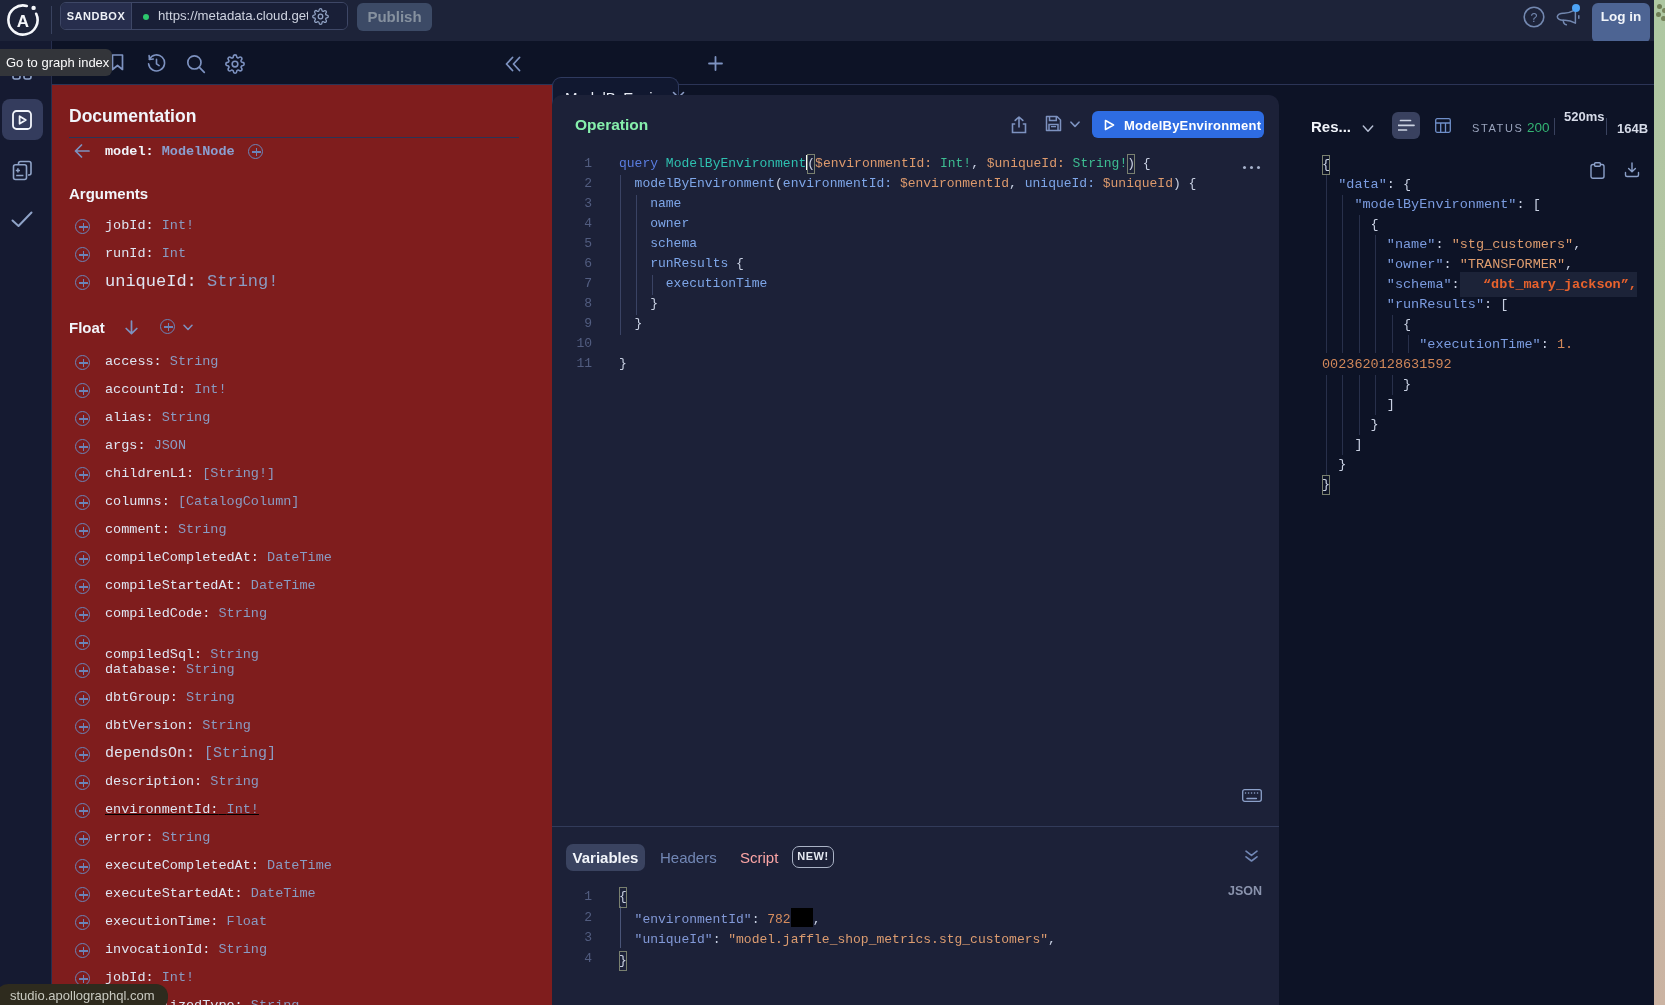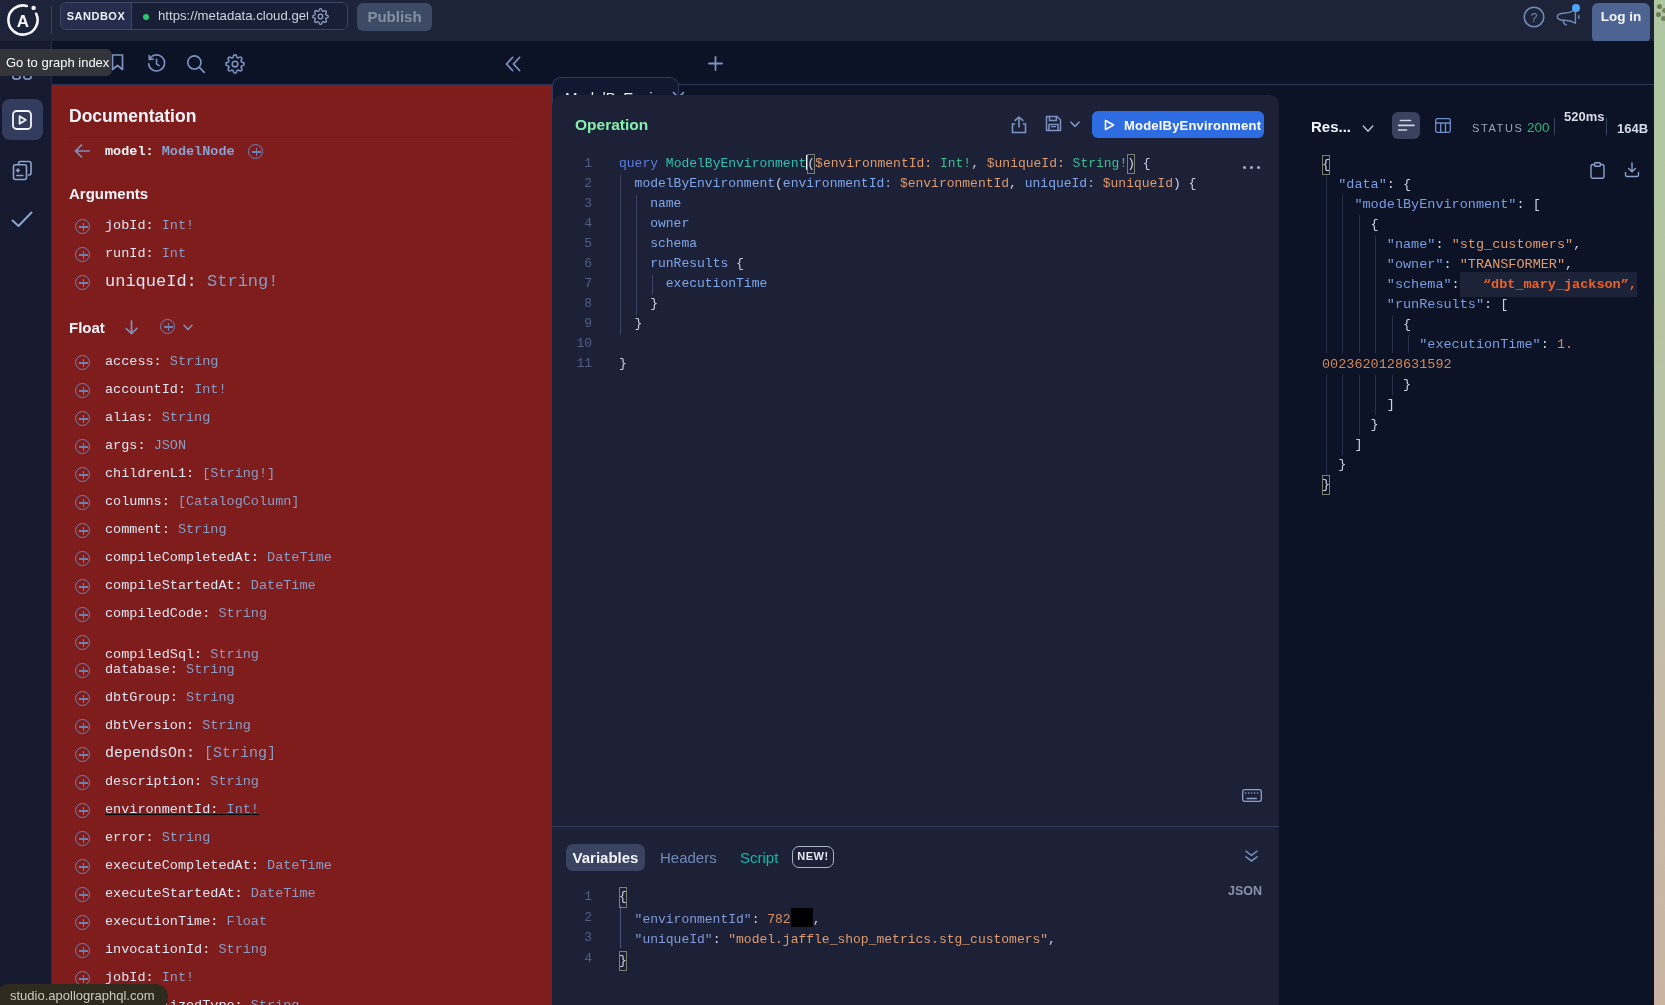--- a/index.html
+++ b/index.html
@@ -249,21 +249,21 @@
 
   <svg class="abs" style="left:690px;top:694px;" width="20" height="13" viewBox="0 0 20 13" fill="none" stroke="#8ba0c9" stroke-width="1.3">
     <rect x="0.7" y="0.7" width="18.6" height="11.6" rx="2"></rect>
     <path d="M3.5 4 h.1 M6.5 4 h.1 M9.5 4 h.1 M12.5 4 h.1 M15.5 4 h.1 M5 9.5 h 9.4" stroke-linecap="round" stroke-width="1.5"></path>
   </svg>
 
   <div class="abs" style="left:0;top:731px;width:727px;height:1px;background:#323b5a;"></div>
 
   <div class="abs" style="left:14px;top:749px;width:79px;height:27px;background:#3a4360;border-radius:7px;text-align:center;line-height:27px;font-size:15px;font-weight:bold;color:#f2f5fa;">Variables</div>
   <div class="abs" style="left:108px;top:754px;font-size:15px;color:#7287b5;">Headers</div>
-  <div class="abs" style="left:188px;top:754px;font-size:15px;color:#14b8a6;text-align:right;">Script</div>
+  <div class="abs" style="left:188px;top:754px;font-size:15px;color:#fca5a5;text-align:right;">Script</div>
   <div class="abs" style="left:240px;top:751px;width:42px;height:22px;border:1.5px solid #aab3c6;border-radius:7px;text-align:center;line-height:19px;font-size:11px;font-weight:bold;color:#e4e8f0;letter-spacing:0.5px;">NEW!</div>
   <svg class="abs" style="left:692px;top:755px;" width="15" height="13" viewBox="0 0 15 13" fill="none" stroke="#7287b5" stroke-width="1.6">
     <path d="M2 1.2 L 7.5 5.4 L 13 1.2 M2 6.8 L 7.5 11 L 13 6.8" stroke-linecap="round" stroke-linejoin="round"></path>
   </svg>
   <div class="abs" style="left:676px;top:789px;font-size:12.5px;font-weight:bold;color:#8a93ad;">JSON</div>
 
   <pre class="abs mono" style="left:0;top:792px;width:40px;text-align:right;font-size:13px;line-height:20.5px;color:#525d80;">1
 2
 3
 4</pre>

